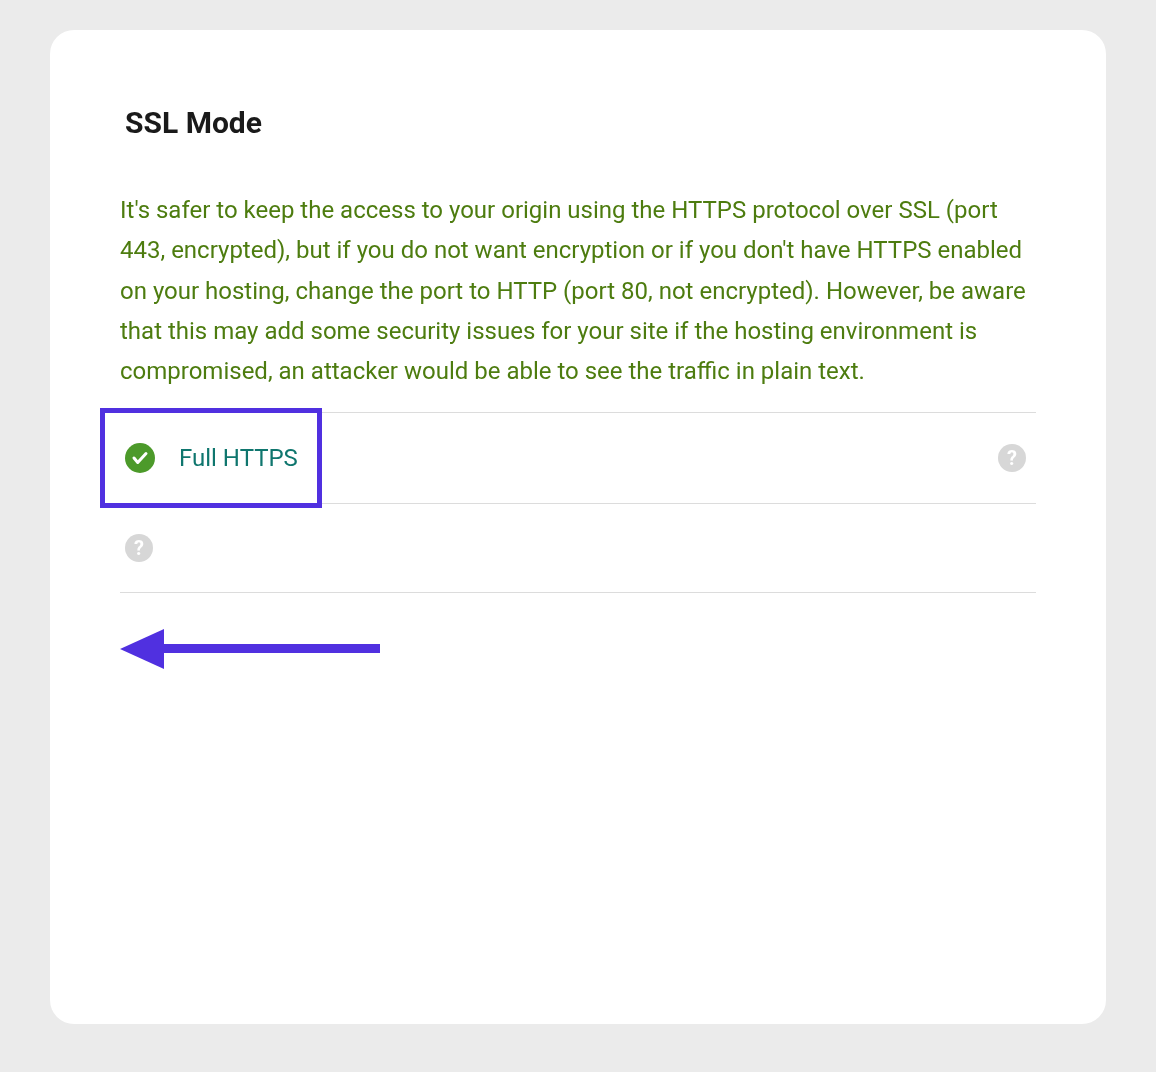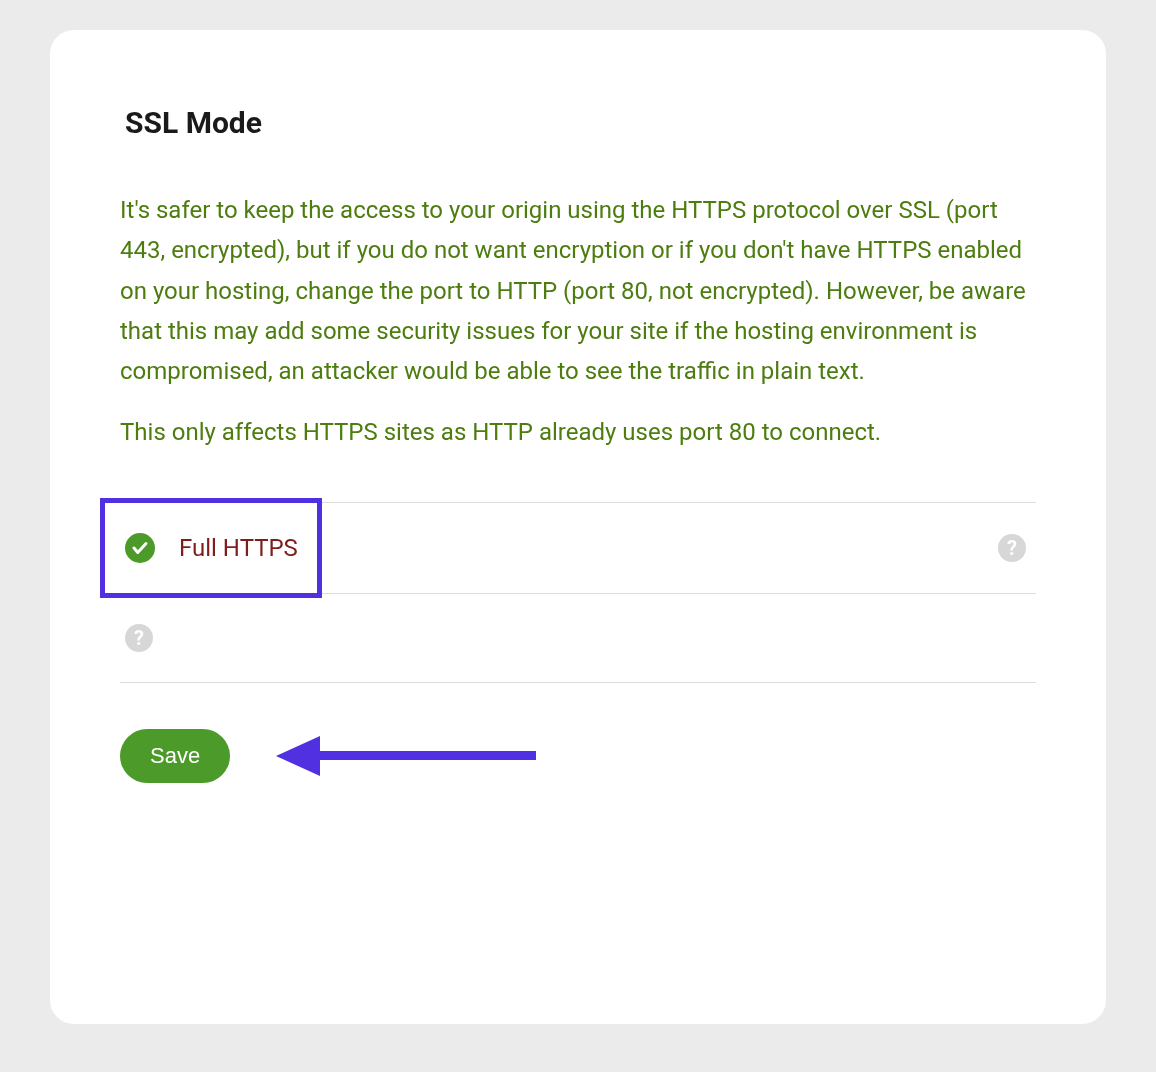--- a/index.html
+++ b/index.html
@@ -81,21 +81,21 @@
     .radio-unchecked {
       width: 30px;
       height: 30px;
       border-radius: 50%;
       border: 2.5px solid #bdbdbd;
       background: #ffffff;
       flex-shrink: 0;
     }
     .option-label {
       font-size: 24px;
-      color: #7f1d1d;
+      color: #0f766e;
     }
     .help-icon {
       width: 28px;
       height: 28px;
       border-radius: 50%;
       background: #d7d7d7;
       display: flex;
       align-items: center;
       justify-content: center;
       color: #ffffff;
@@ -144,21 +144,20 @@
       border-bottom: 20px solid transparent;
       border-right: 44px solid #5030e0;
     }
   </style>
 </head>
 <body>
 
 <div class="card">
   <h1 class="title">SSL Mode</h1>
   <p class="paragraph">It's safer to keep the access to your origin using the HTTPS protocol over SSL (port 443, encrypted), but if you do not want encryption or if you don't have HTTPS enabled on your hosting, change the port to HTTP (port 80, not encrypted). However, be aware that this may add some security issues for your site if the hosting environment is compromised, an attacker would be able to see the traffic in plain text.</p>
-  <p class="paragraph last">This only affects HTTPS sites as HTTP already uses port 80 to connect.</p>
 
   <div class="options-container">
 
     <div class="option-row">
       <div class="highlight-box"></div>
       <div class="option-left">
         <span class="radio-checked">
           <svg viewBox="0 0 24 24" fill="none" stroke="#ffffff" stroke-width="4" stroke-linecap="round" stroke-linejoin="round">
             <polyline points="4 12 9 18 20 6"></polyline>
           </svg>
@@ -168,19 +167,18 @@
       <span class="help-icon">?</span>
     </div>
 
     <div class="option-row">
       <span class="help-icon">?</span>
     </div>
 
   </div>
 
   <div class="actions">
-    <button class="save-btn">Save</button>
     <div class="arrow-annotation">
       <div class="arrow-head"></div>
       <div class="arrow-line"></div>
     </div>
   </div>
 </div>
 
 </body></html>

